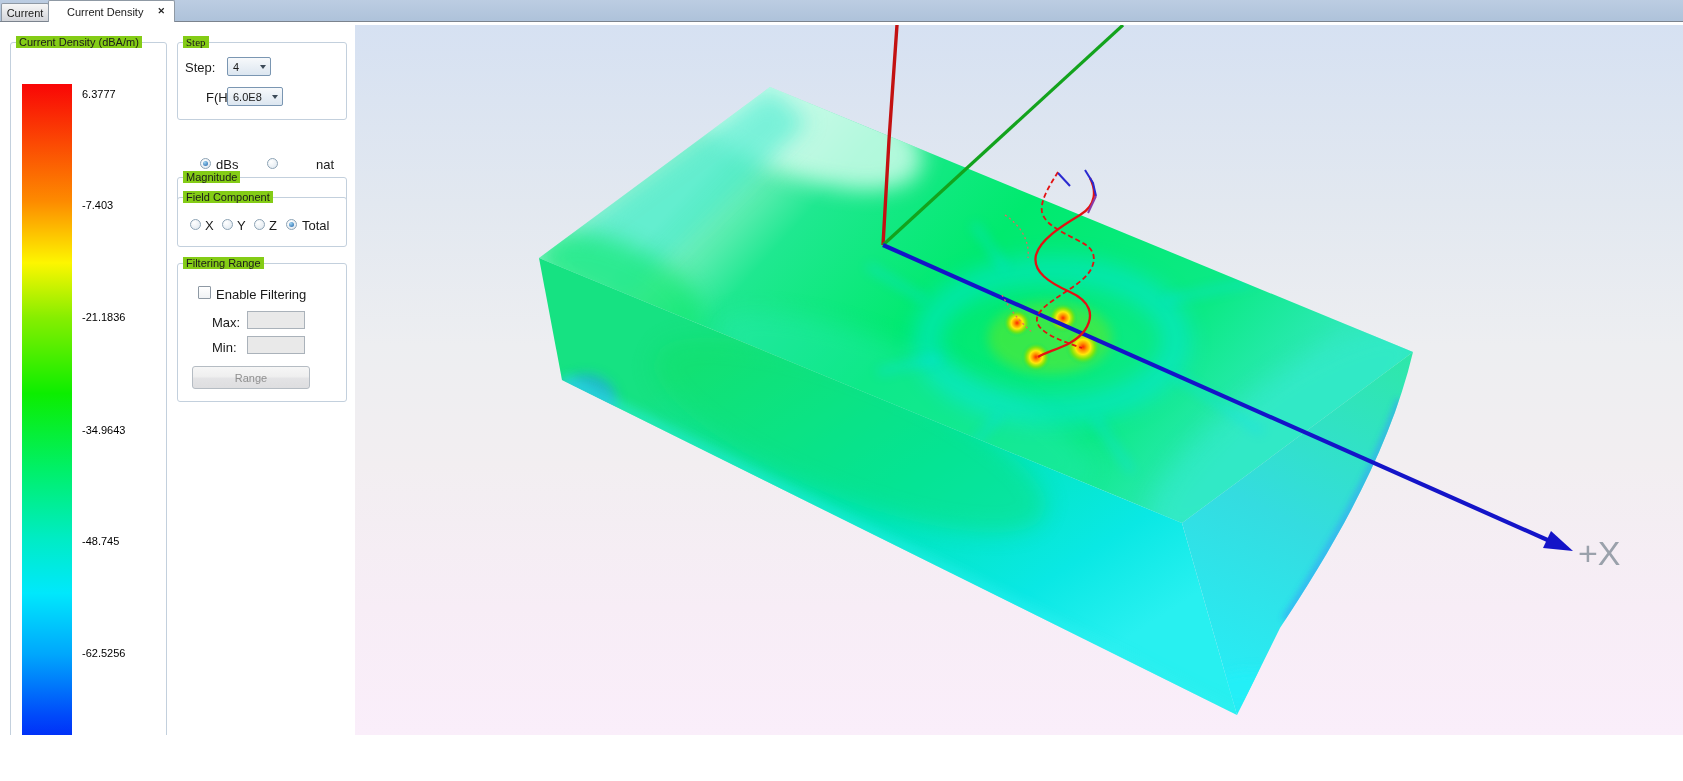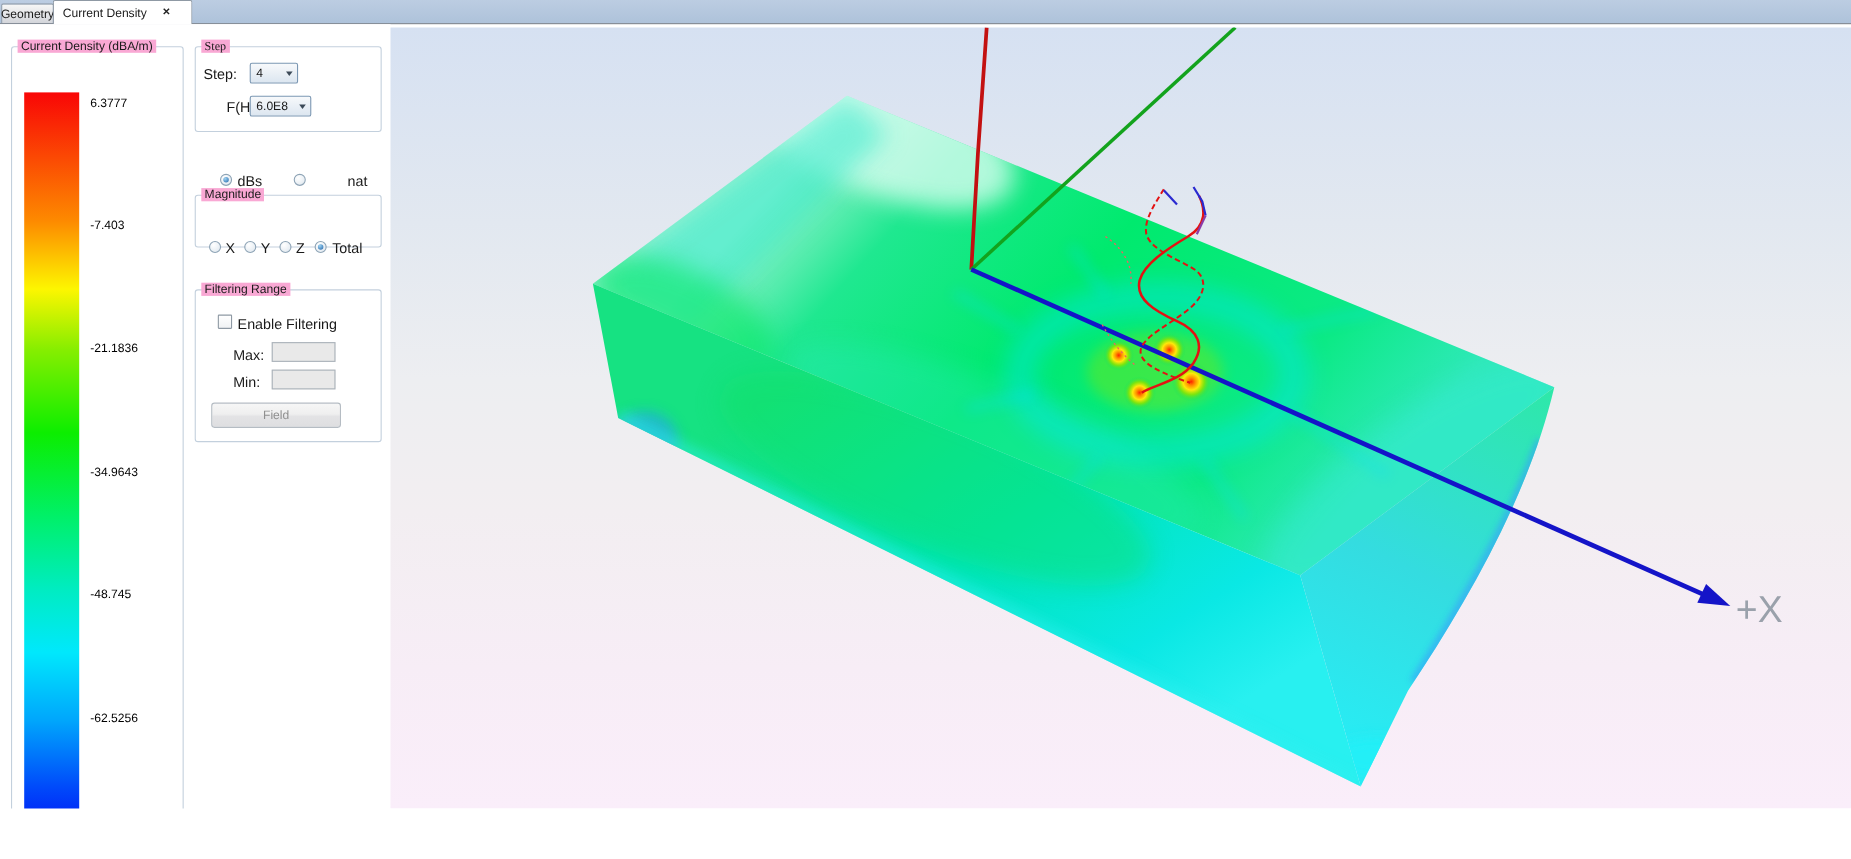--- a/index.html
+++ b/index.html
@@ -8,25 +8,25 @@
        -webkit-font-smoothing:antialiased;}
   #tabbar{position:absolute;left:0;top:0;width:1683px;height:21px;
           background:linear-gradient(#bccde2,#aec2da);border-bottom:1px solid #7b838e;}
   .tab{position:absolute;display:flex;align-items:center;justify-content:center;
        font-size:11px;cursor:default;}
   .tab.inactive{left:1px;top:3px;width:46px;height:17px;
        background:linear-gradient(#f7f7f7,#d3d5da);border:1px solid #8f99a4;border-bottom:none;
        border-radius:2px 2px 0 0;}
   .tab.active{left:48px;top:0;width:127px;height:22px;background:#ffffff;
        border:1px solid #8f99a4;border-bottom:none;border-radius:2px 2px 0 0;z-index:3;
-       justify-content:flex-start;padding-left:8px;box-sizing:border-box;}
+       justify-content:flex-start;padding-left:18px;box-sizing:border-box;}
   .tab .close{margin-left:14px;font-size:9px;font-weight:bold;color:#222;line-height:9px;}
   #leftpanel{position:absolute;left:0;top:22px;width:355px;height:759px;background:#ffffff;}
   .group{position:absolute;border:1px solid #c3d0dd;border-radius:3px;background:#ffffff;}
-  .legend{position:absolute;top:-7px;left:5px;background:#f9a8d4;padding:0 3px;
+  .legend{position:absolute;top:-7px;left:5px;background:#84cc16;padding:0 3px;
           font-size:11px;color:#1a1a1a;white-space:nowrap;}
   #colorbar{position:absolute;left:22px;top:62px;width:50px;height:688px;
     background:linear-gradient(180deg,#f90606 0%,#fd8a00 17%,#fdf600 26%,#86ee00 34%,
       #0cee00 45%,#00f068 56%,#00ecc4 66%,#00e8fc 74%,#00a6fc 83%,#0048fa 92%,#0202f2 100%);}
   .tick{position:absolute;left:82px;height:13px;line-height:13px;font-size:11px;color:#000;}
   .ctl-label{position:absolute;font-size:13px;color:#1a1a1a;white-space:nowrap;}
   .combo{position:absolute;height:19px;border:1px solid #7a96b2;border-radius:2px;
          background:linear-gradient(#f7f9fb,#dce6f0);display:flex;align-items:center;
          box-sizing:border-box;padding-left:5px;font-size:11px;}
   .combo .arrow{position:absolute;right:4px;top:7px;width:0;height:0;
@@ -46,21 +46,21 @@
   #viewport{position:absolute;left:355px;top:25px;width:1328px;height:710px;
     background:linear-gradient(180deg,#d6e1f2 0%,#e2e8f0 25%,#edeef1 45%,#f2eef1 62%,
       #f7edf6 82%,#faeefa 100%);}
   #bottombar{position:absolute;left:0;top:735px;width:1683px;height:46px;background:#ffffff;}
 </style>
 </head>
 <body>
 
 <div id="tabbar">
   <div class="tab inactive">
-    <span>Geometry</span>
+    <span>Current</span>
   </div>
   <div class="tab active">
     <span>Current Density</span>
     <span class="close">✕</span>
   </div>
 </div>
 
 <div id="leftpanel">
 
   <div class="group" style="left:10px;top:20px;width:155px;height:721px;">
@@ -90,39 +90,42 @@
   </div>
 
   <div class="group" style="left:177px;top:115px;width:168px;height:46px;margin-top:40px;">
     <span class="legend">Magnitude</span>
   </div>
   <span class="radio checked" style="left:200px;top:136px;"></span>
   <div class="ctl-label" style="left:216px;top:135px;">dBs</div>
   <span class="radio" style="left:267px;top:136px;"></span>
   <div class="ctl-label" style="left:283px;top:135px;margin-left:33px;">nat</div>
 
+  <div class="group" style="left:177px;top:175px;width:168px;height:48px;">
+    <span class="legend">Field Component</span>
+  </div>
   <span class="radio" style="left:190px;top:197px;"></span>
   <div class="ctl-label" style="left:205px;top:196px;">X</div>
   <span class="radio" style="left:222px;top:197px;"></span>
   <div class="ctl-label" style="left:237px;top:196px;">Y</div>
   <span class="radio" style="left:254px;top:197px;"></span>
   <div class="ctl-label" style="left:269px;top:196px;">Z</div>
   <span class="radio checked" style="left:286px;top:197px;"></span>
   <div class="ctl-label" style="left:302px;top:196px;">Total</div>
 
   <div class="group" style="left:177px;top:241px;width:168px;height:137px;">
     <span class="legend">Filtering Range</span>
   </div>
   <span class="checkbox" style="left:198px;top:264px;"></span>
   <div class="ctl-label" style="left:216px;top:265px;">Enable Filtering</div>
   <div class="ctl-label" style="left:212px;top:293px;">Max:</div>
   <div class="textinput" style="left:247px;top:289px;width:58px;"></div>
   <div class="ctl-label" style="left:212px;top:318px;">Min:</div>
   <div class="textinput" style="left:247px;top:314px;width:58px;"></div>
-  <div class="btn" style="left:192px;top:344px;width:116px;height:21px;">Field</div>
+  <div class="btn" style="left:192px;top:344px;width:116px;height:21px;">Range</div>
 </div>
 
 <div id="viewport">
 <svg width="1328" height="710" viewBox="355 25 1328 710">
   <defs>
     <filter id="b3" x="-40%" y="-40%" width="180%" height="180%">
           <feGaussianBlur stdDeviation="3"></feGaussianBlur>
         </filter>
     <filter id="b6" x="-40%" y="-40%" width="180%" height="180%">
           <feGaussianBlur stdDeviation="6"></feGaussianBlur>

